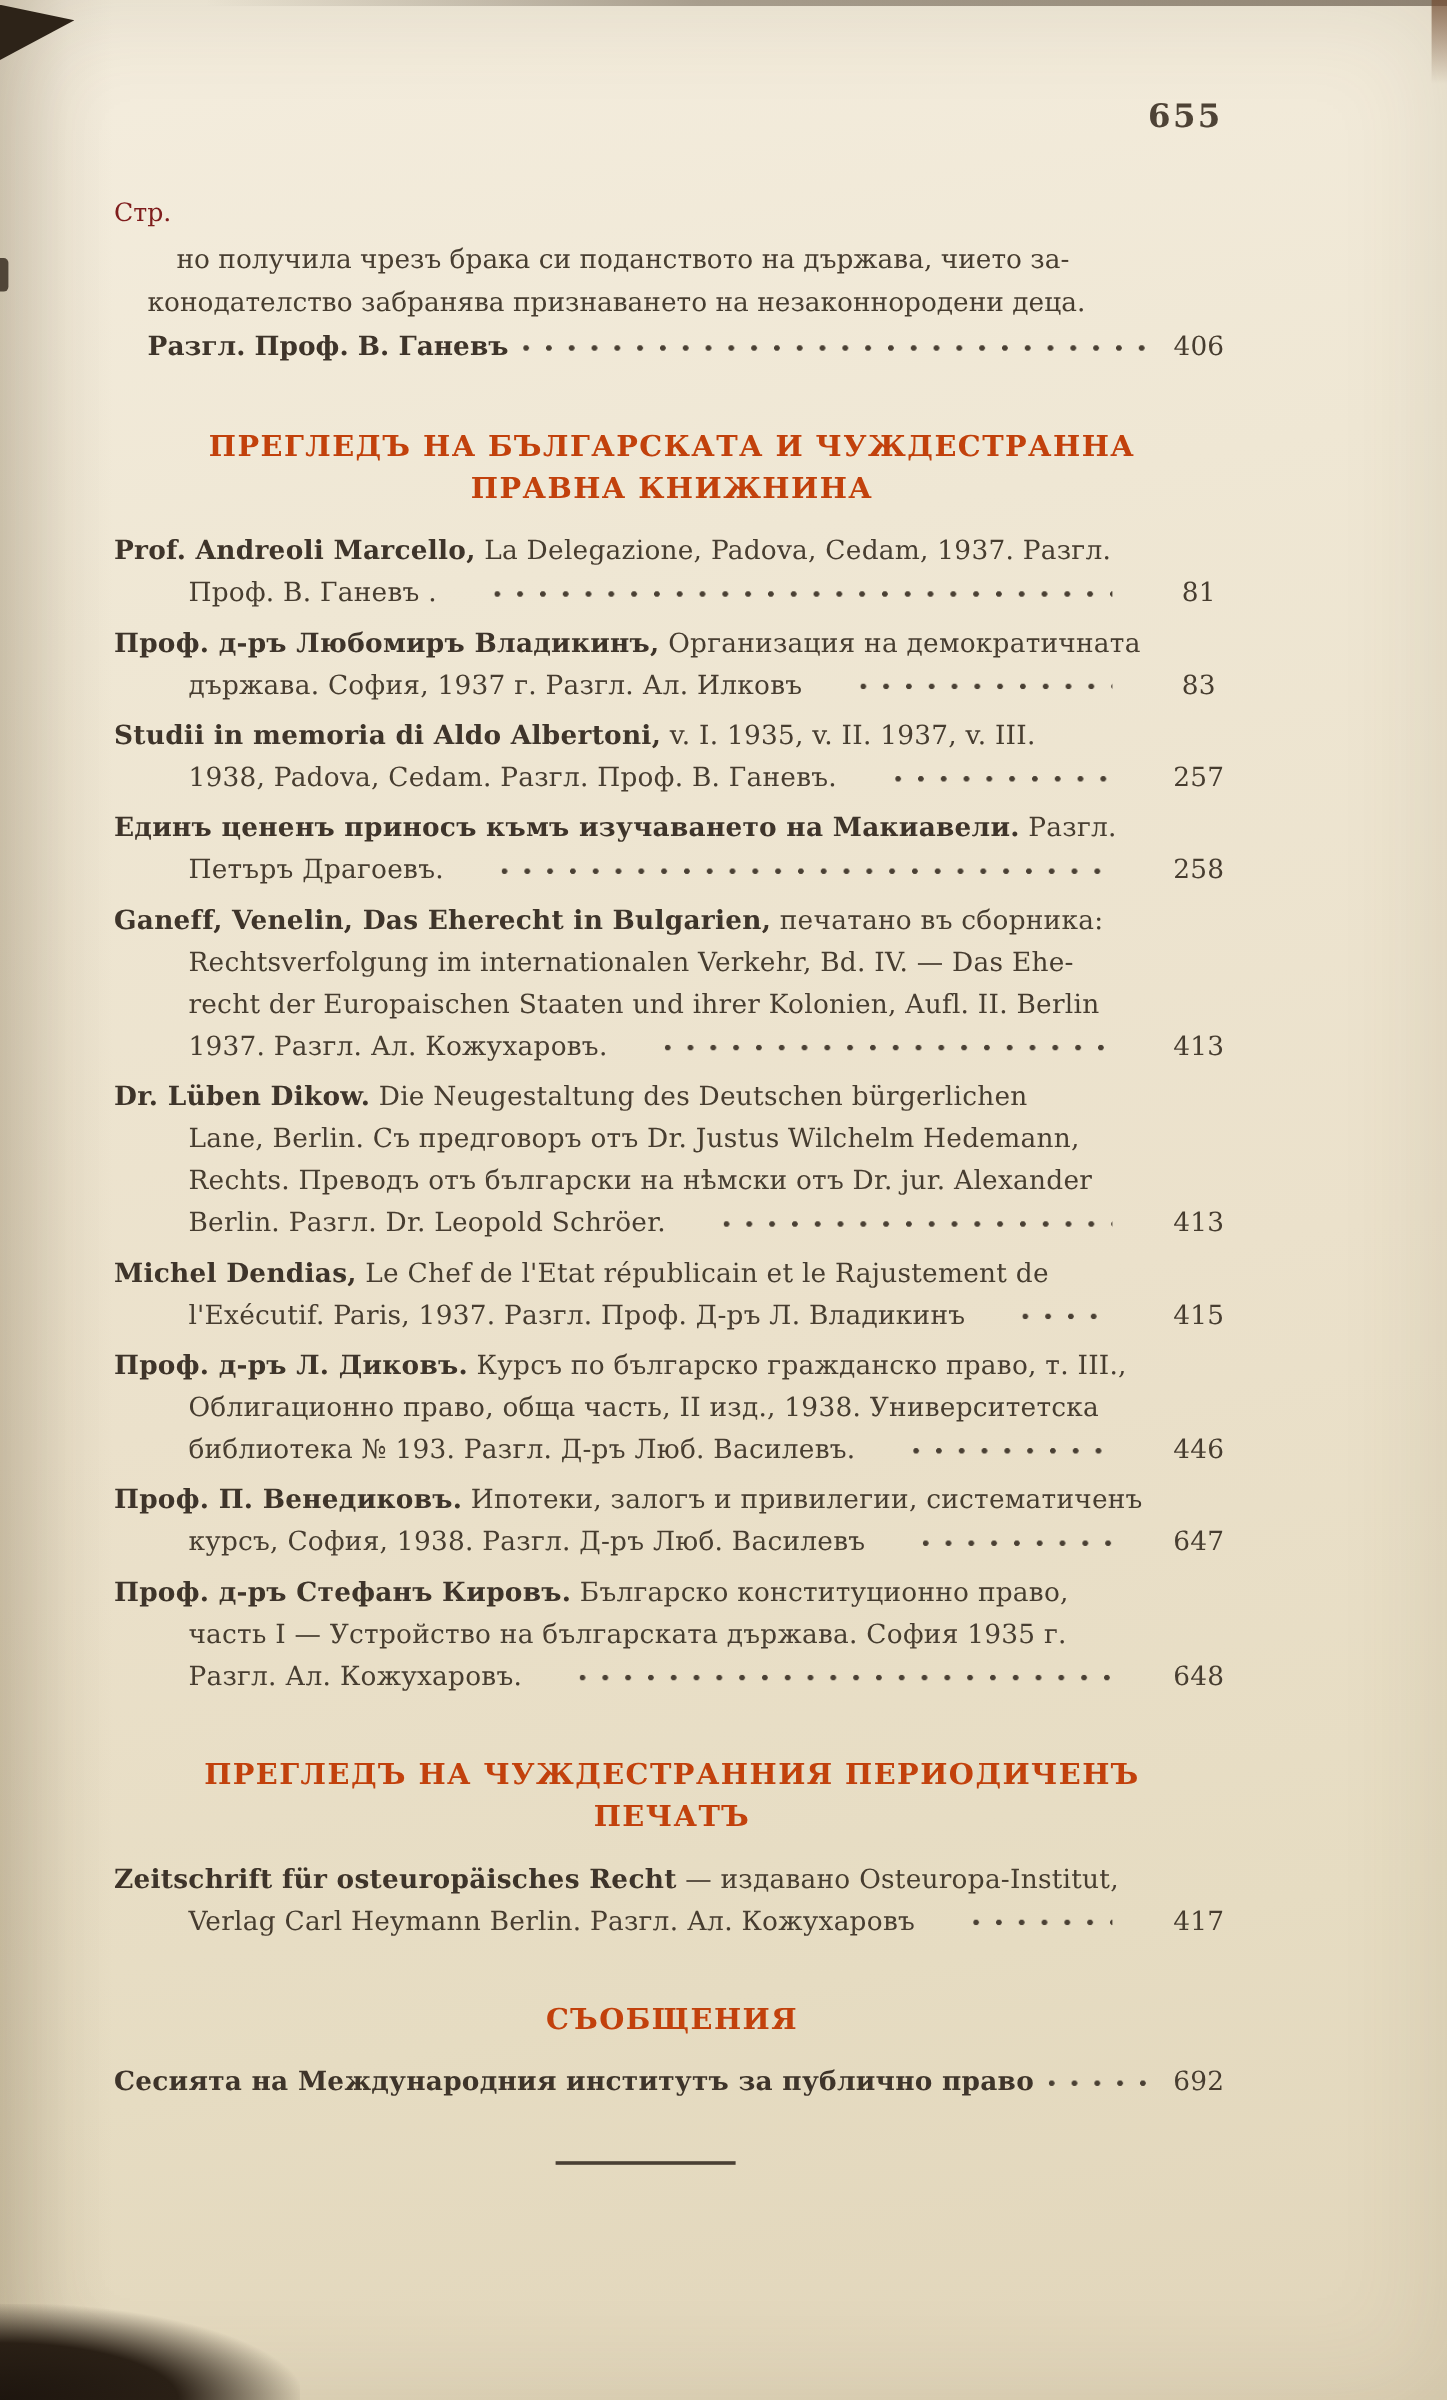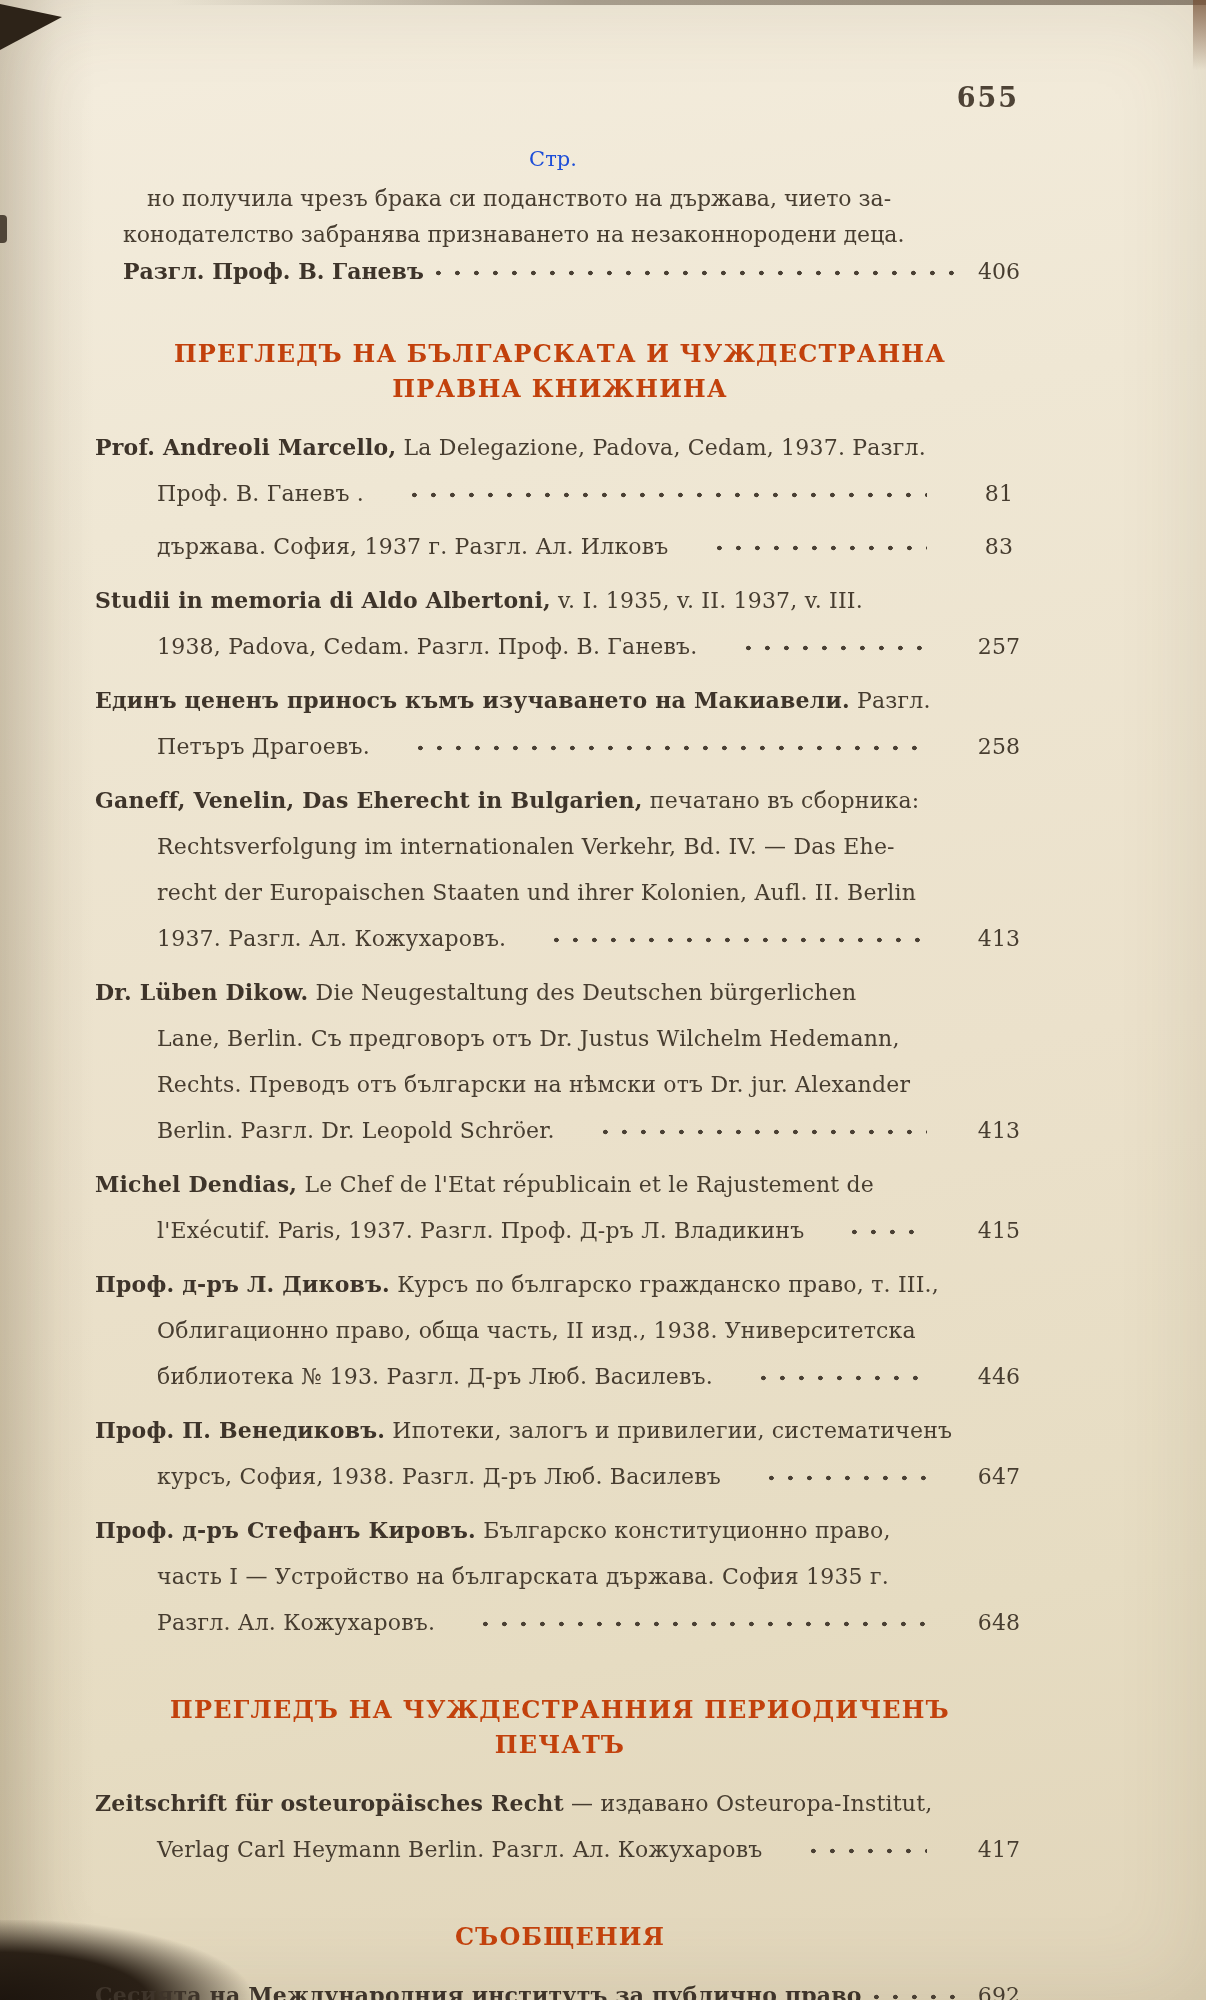--- a/index.html
+++ b/index.html
@@ -19,31 +19,31 @@
   .right-edge-top{position:absolute;right:0;top:0;width:13px;height:70px;
     background:linear-gradient(180deg,rgba(115,78,52,.75),rgba(115,78,52,0));}
   .left-notch{position:absolute;left:0;top:215px;width:7px;height:28px;background:#3a2f23;
     border-radius:0 4px 4px 0;opacity:.85;}
   .corner-bl{position:absolute;left:0;bottom:0;width:250px;height:80px;
     background:radial-gradient(ellipse at 0% 100%,#1d150e 0%,#2a2016 42%,rgba(42,32,22,0) 72%);}
 
   .content{position:absolute;left:95px;top:0;width:930px;}
   .pagenum{margin-top:82px;text-align:right;padding-right:6px;
     font-size:27px;font-weight:700;letter-spacing:2px;color:#4e4336;}
-  .colhead{margin-top:34px;text-align:center;padding-right:14px;font-size:21px;color:#1d4ed8;}
+  .colhead{margin-top:52px;text-align:left;padding-right:14px;font-size:21px;color:#7f1d1d;}
 
   .intro{margin-top:10px;margin-left:28px;font-size:22px;line-height:36px;}
   .intro .first{text-indent:24px;}
   .line{white-space:nowrap;}
   .line.last{display:flex;align-items:baseline;}
   .bold-lead,b{font-weight:700;color:#3e342a;}
 
   .heading{margin:46px auto 18px auto;max-width:860px;text-align:center;
     font-size:24px;line-height:35px;font-weight:700;letter-spacing:1.2px;color:#c2410c;}
-  .entry{font-size:22px;line-height:46px;margin-bottom:7px;letter-spacing:.2px;}
+  .entry{font-size:22px;line-height:35px;margin-bottom:7px;letter-spacing:.2px;}
   .entry .cont{margin-left:62px;gap:36px;}
   .leader{flex:1 1 auto;min-width:22px;height:6px;margin:0 10px 0 12px;
     background-image:radial-gradient(circle at 2.4px 3px,#4a4034 2.1px,rgba(0,0,0,0) 2.6px);
     background-size:19px 6px;background-repeat:repeat-x;background-position:left bottom;
     transform:translateY(-3px);}
   .pg{min-width:52px;text-align:center;font-size:22px;color:#473d30;}
   .rule{margin:48px 0 0 368px;width:150px;border-top:3px solid #4a4034;}
 </style>
 </head>
 <body>
@@ -74,20 +74,21 @@
       <div class="heading">ПРЕГЛЕДЪ НА БЪЛГАРСКАТА И ЧУЖДЕСТРАННА ПРАВНА КНИЖНИНА</div>
       <div class="entry">
         <div class="line"><span class="txt"><b>Prof. Andreoli Marcello,</b> La Delegazione, Padova, Cedam, 1937. Разгл.</span></div>
         <div class="line cont last">
           <span class="txt">Проф. В. Ганевъ .</span>
           <span class="leader"></span>
           <span class="pg">81</span>
         </div>
       </div>
       <div class="entry">
+        <div class="line"><span class="txt"><b>Проф. д-ръ Любомиръ Владикинъ,</b> Организация на демократичната</span></div>
         <div class="line cont last">
           <span class="txt">държава. София, 1937 г. Разгл. Ал. Илковъ</span>
           <span class="leader"></span>
           <span class="pg">83</span>
         </div>
       </div>
       <div class="entry">
         <div class="line"><span class="txt"><b>Studii in memoria di Aldo Albertoni,</b> v. I. 1935, v. II. 1937, v. III.</span></div>
         <div class="line cont last">
           <span class="txt">1938, Padova, Cedam. Разгл. Проф. В. Ганевъ.</span>

